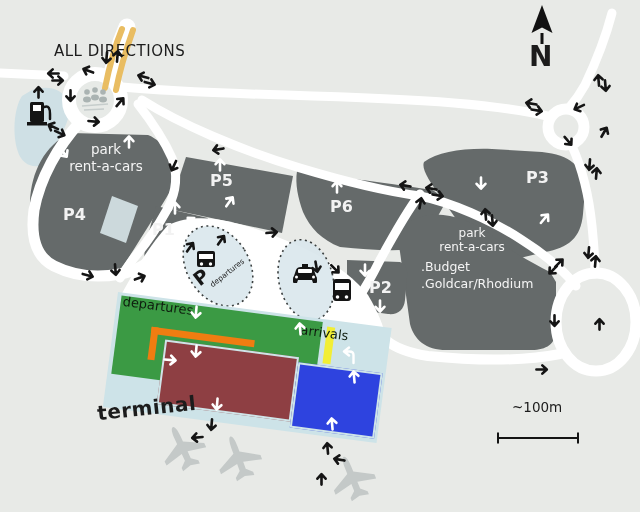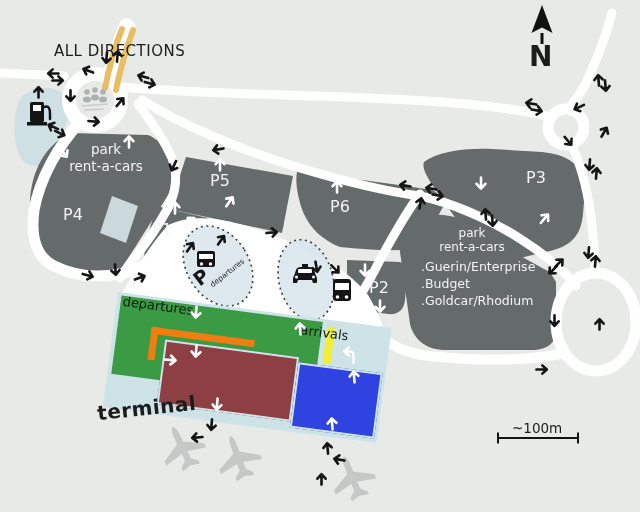--- a/index.html
+++ b/index.html
@@ -1,21 +1,21 @@
 <!DOCTYPE html>
 <html><head>
 <meta charset="utf-8">
 <style>
   html,body{margin:0;padding:0;}
   .map{position:relative;width:640px;height:512px;background:#e8eae7;overflow:hidden;
        font-family:"DejaVu Sans","Liberation Sans",sans-serif;}
   .map svg.base{position:absolute;left:0;top:0;}
   .lbl{position:absolute;white-space:nowrap;color:#1c1c1c;}
   .white{color:#f4f4f4;}
-  .plabel{font-size:16px;color:#f2f2f2;}
+  .plabel{font-size:16px;color:#f2f2f2;font-weight:bold;}
   .title{font-size:15px;letter-spacing:.5px;font-weight:500;}
   .north{font-size:28px;font-weight:600;}
   .terminal-name{font-size:20px;font-weight:bold;transform:rotate(-6deg);letter-spacing:.5px;}
   .park-lbl{font-size:13.5px;text-align:center;line-height:1.25;width:98px;white-space:normal;}
   .park-lbl.small{font-size:12px;width:96px;line-height:1.2;}
   .companies{position:absolute;left:421px;top:258px;font-size:12.5px;line-height:17px;color:#f4f4f4;}
   .companies span{display:block;}
   .terminal{position:absolute;left:118px;top:292px;width:276px;height:116px;
             background:#cde3e8;transform:rotate(7.5deg);transform-origin:0 0;z-index:2;}
   .terminal .green{position:absolute;left:4px;top:3px;width:203px;height:79px;background:#3b9a44;}
@@ -147,41 +147,40 @@
     <div class="maroon"></div>
     <div class="blue"></div>
     <div class="yellow"></div>
     <div class="curb"></div>
     <div class="tlbl" style="left:6px;top:1px;">departures</div>
     <div class="tlbl" style="left:186px;top:6px;">arrivals</div>
   </div>
 
   <div class="lbl title" style="left:54px;top:10px;margin-top:32px;">ALL DIRECTIONS</div>
   <div class="lbl north" style="left:529px;top:40px;">N</div>
-  <div class="lbl" style="left:512px;top:420px;font-size:13.5px;text-align:right;">~100m</div>
+  <div class="lbl" style="left:512px;top:399px;font-size:13.5px;text-align:right;">~100m</div>
   <div class="lbl terminal-name" style="left:97px;top:396px;">terminal</div>
 
   <div class="lbl plabel" style="left:63px;top:205px;">P4</div>
   <div class="lbl plabel" style="left:152px;top:220px;">P1</div>
   <div class="lbl plabel" style="left:210px;top:171px;">P5</div>
   <div class="lbl plabel" style="left:330px;top:197px;text-align:right;">P6</div>
   <div class="lbl plabel" style="left:526px;top:168px;">P3</div>
   <div class="lbl plabel" style="left:369px;top:278px;">P2</div>
 
   <div class="lbl white park-lbl" style="left:57px;top:141px;">
     <span>park</span><br>
     <span>rent-a-cars</span>
   </div>
   <div class="lbl white park-lbl small" style="left:424px;top:226px;">
     <span>park</span><br>
     <span>rent-a-cars</span>
   </div>
 
   <div class="companies">
-    <span>.Guerin/Enterprise</span>
     <span>.Budget</span>
     <span>.Goldcar/Rhodium</span>
   </div>
 
   <div class="zone-p">P</div>
   <div class="zone-txt">departures</div>
 
   <div class="turn-arrow">
     <svg width="20" height="20" viewBox="0 0 20 20">
       <path d="M15.5,17 L15.5,9 Q15.5,5.5 11.5,5.5 L8,5.5 M11,1.5 L6,5.5 L11,9.5" fill="none" stroke="#ffffff" stroke-width="2.4" stroke-linecap="round" stroke-linejoin="round"></path>

